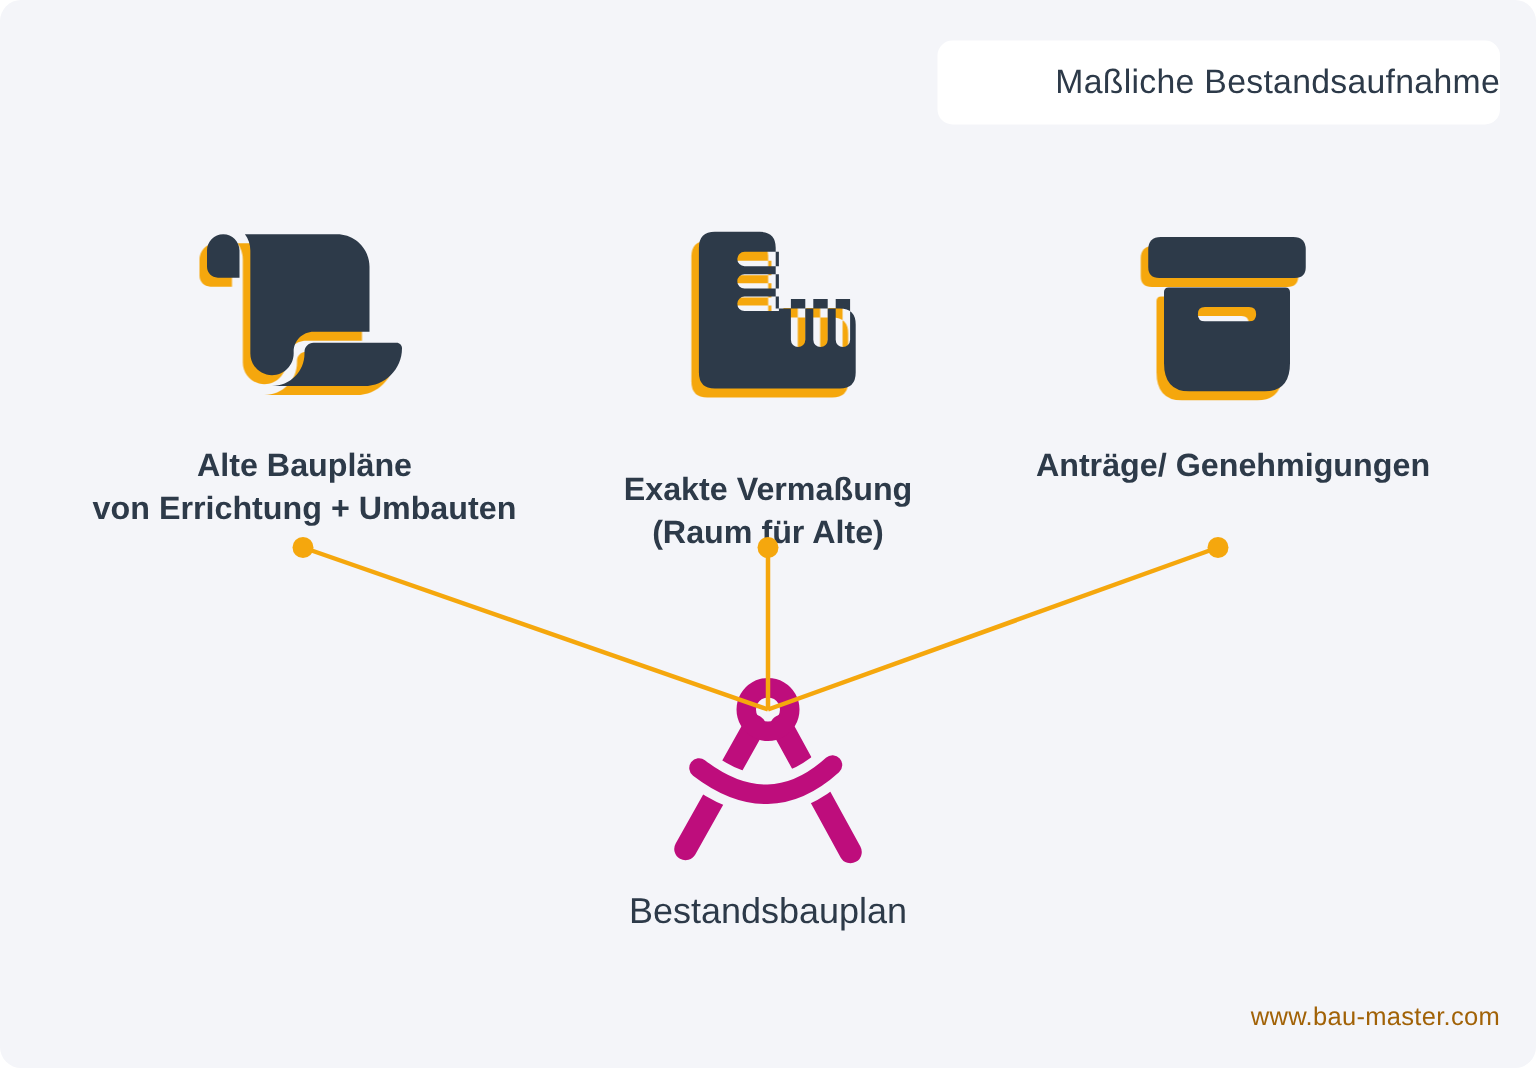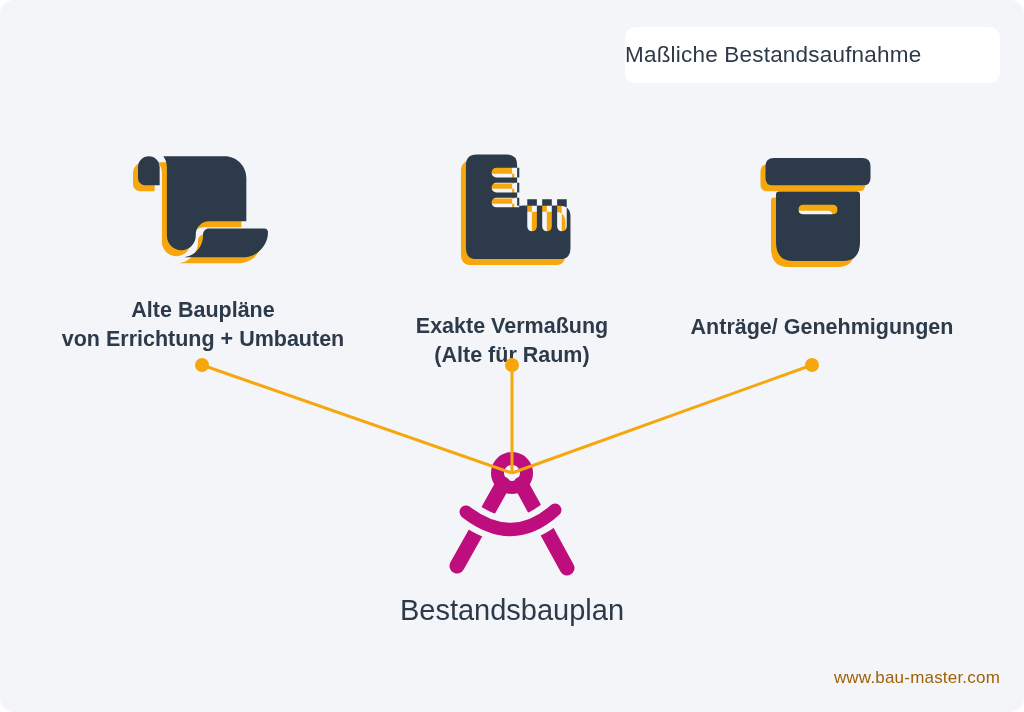--- a/index.html
+++ b/index.html
@@ -17,37 +17,37 @@
     width:1024px;height:712px;
     background:var(--bg);
     border-radius:14px;
     overflow:hidden;
   }
   .badge{
     position:absolute;
     left:625px;top:27px;width:375px;height:56px;
     background:var(--card);
     border-radius:10px;
-    display:flex;align-items:center;justify-content:flex-start;
+    display:flex;align-items:center;justify-content:flex-end;
     font-size:22.5px;font-weight:500;color:var(--ink);
     letter-spacing:.2px;
   }
   .icon-shadowed{filter:drop-shadow(-5px 6px 0 var(--amber));}
   .abs{position:absolute;}
   .item-label{
     position:absolute;width:400px;
     text-align:center;
     font-size:21.5px;line-height:29px;font-weight:700;
     color:var(--ink);
   }
   .connectors{position:absolute;left:0;top:0;z-index:5;pointer-events:none;}
   .compass-wrap{position:absolute;left:442px;top:448px;z-index:1;}
   .center-label{
     position:absolute;left:312px;top:594px;width:400px;
-    text-align:center;font-size:29px;font-weight:500;color:var(--ink);
+    text-align:center;font-size:24px;font-weight:500;color:var(--ink);
   }
   .footer{
     position:absolute;right:24px;bottom:24px;
     font-size:17px;color:#a16207;letter-spacing:.2px;
   }
 </style>
 </head>
 <body>
 
 <div class="canvas">
@@ -69,30 +69,30 @@
       M24,8 H52 Q62,8 62,18 V56 H102 Q112,56 112,66 V96 Q112,106 102,106 H24 Q14,106 14,96 V18 Q14,8 24,8 Z
       M64,20.5 H42.5 A4.5,4.5 0 0 0 38,25 A4.5,4.5 0 0 0 42.5,29.5 H64 Z
       M64,34.5 H42.5 A4.5,4.5 0 0 0 38,39 A4.5,4.5 0 0 0 42.5,43.5 H64 Z
       M64,48.5 H42.5 A4.5,4.5 0 0 0 38,53 A4.5,4.5 0 0 0 42.5,57.5 H64 Z
       M71.5,50 V75.5 A4.5,4.5 0 0 0 76,80 A4.5,4.5 0 0 0 80.5,75.5 V50 Z
       M85.5,50 V75.5 A4.5,4.5 0 0 0 90,80 A4.5,4.5 0 0 0 94.5,75.5 V50 Z
       M99.5,50 V75.5 A4.5,4.5 0 0 0 104,80 A4.5,4.5 0 0 0 108.5,75.5 V50 Z"></path>
   </svg>
   <div class="item-label" style="left:312px;top:312px;">
     <div>Exakte Vermaßung</div>
-    <div>(Alte für Raum)</div>
+    <div>(Raum für Alte)</div>
   </div>
 
   <svg class="abs icon-shadowed" style="left:755px;top:158px;" width="126" height="105" viewBox="0 0 120 100" aria-hidden="true">
     <path fill="#2D3A49" d="M18,0 H102 Q110,0 110,8 V19 Q110,26 103,26 H17 Q10,26 10,19 V8 Q10,0 18,0 Z"></path>
     <path fill="#2D3A49" fill-rule="evenodd" d="
       M23,32 H97 Q100,32 100,35 V80 Q100,98 84,98 H36 Q20,98 20,80 V35 Q20,32 23,32 Z
       M46,44.5 H74 Q78.5,44.5 78.5,49 Q78.5,53.5 74,53.5 H46 Q41.5,53.5 41.5,49 Q41.5,44.5 46,44.5 Z"></path>
   </svg>
-  <div class="item-label" style="left:622px;top:313px;">
+  <div class="item-label" style="left:622px;top:296px;">
     <div>Anträge/ Genehmigungen</div>
   </div>
 
   <div class="compass-wrap">
     <svg width="140" height="132" viewBox="0 0 140 132" aria-hidden="true">
 
       <line x1="61" y1="36" x2="15" y2="118" stroke="#BE0D7C" stroke-width="15" stroke-linecap="round"></line>
       <line x1="79" y1="36" x2="125" y2="120" stroke="#BE0D7C" stroke-width="15" stroke-linecap="round"></line>
 
       <path d="M24,64 Q71,100 113,62" fill="none" stroke="#F4F5F9" stroke-width="26" stroke-linecap="round"></path>

